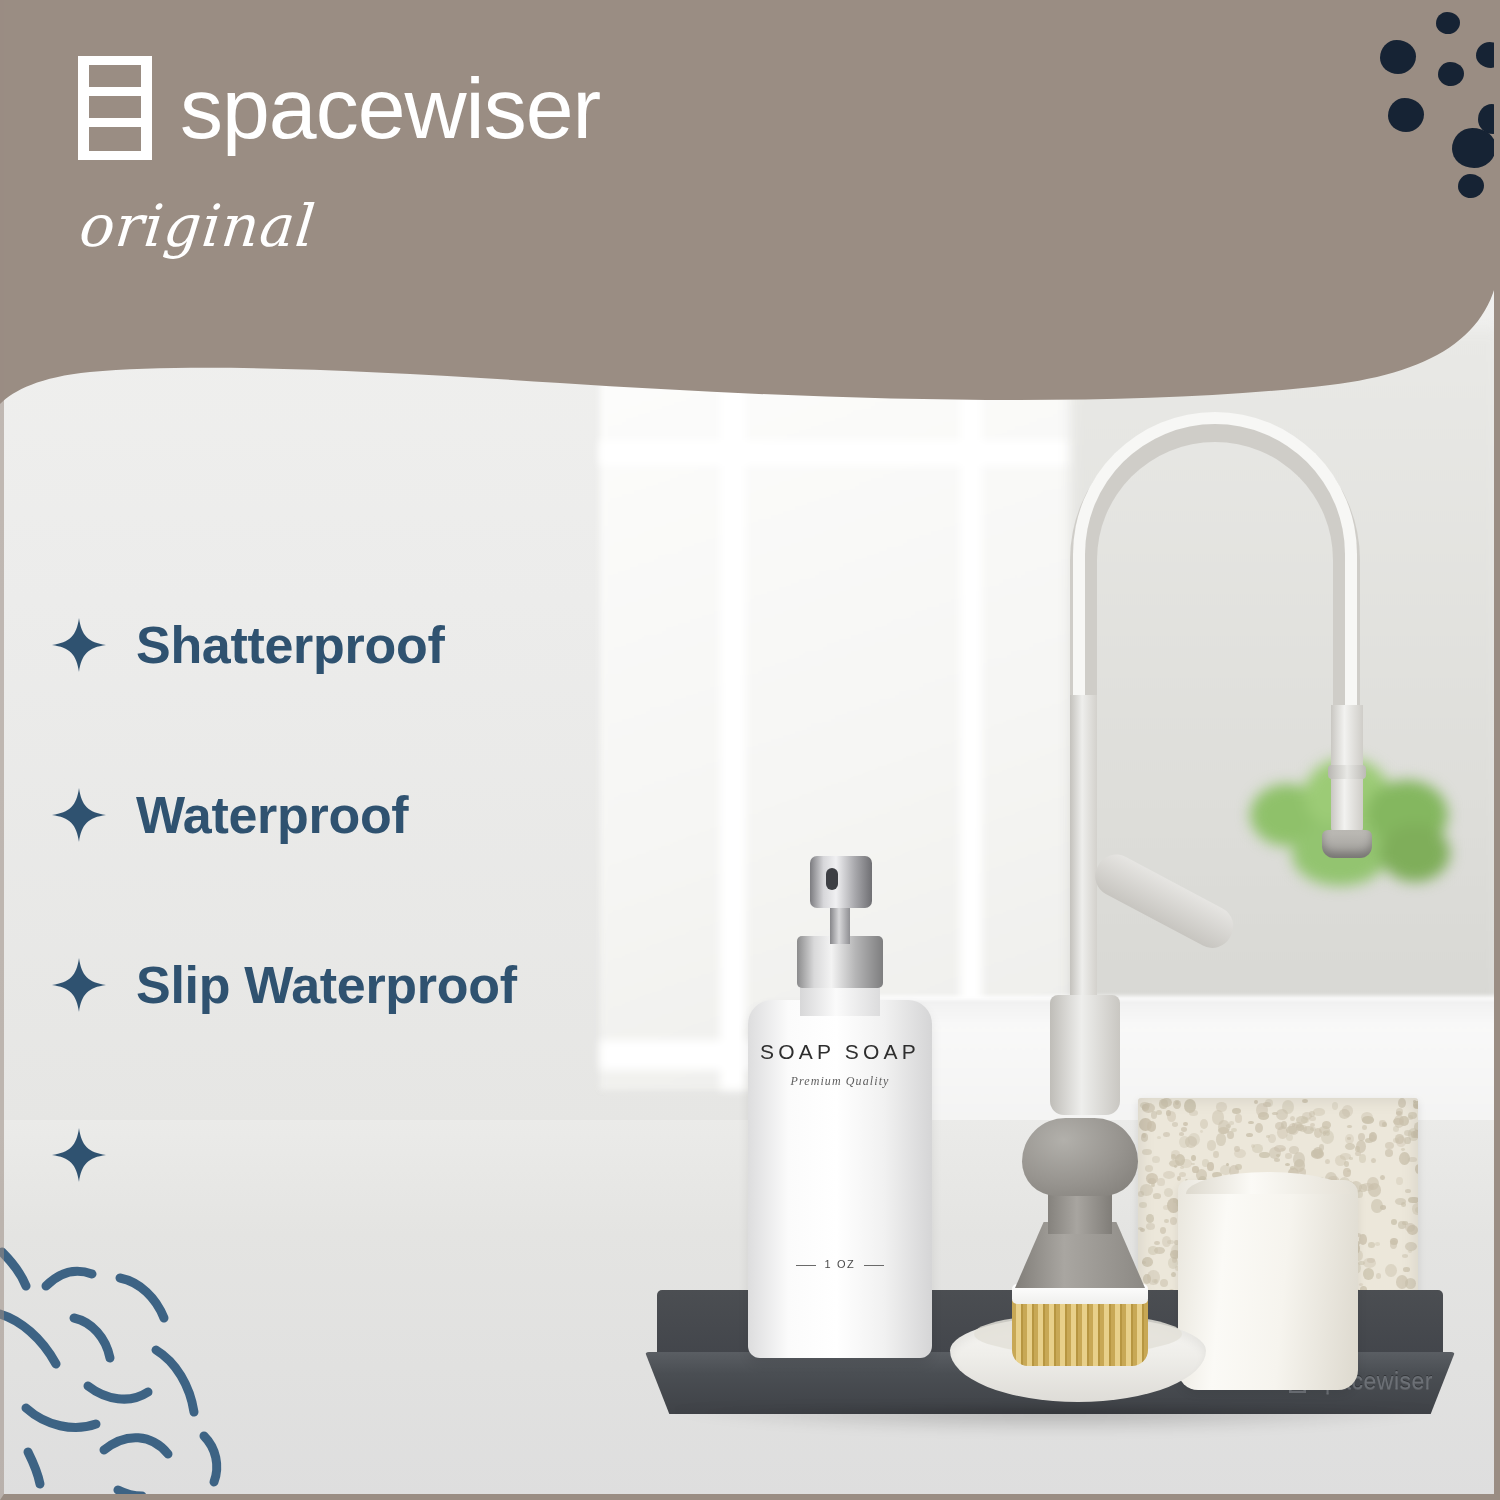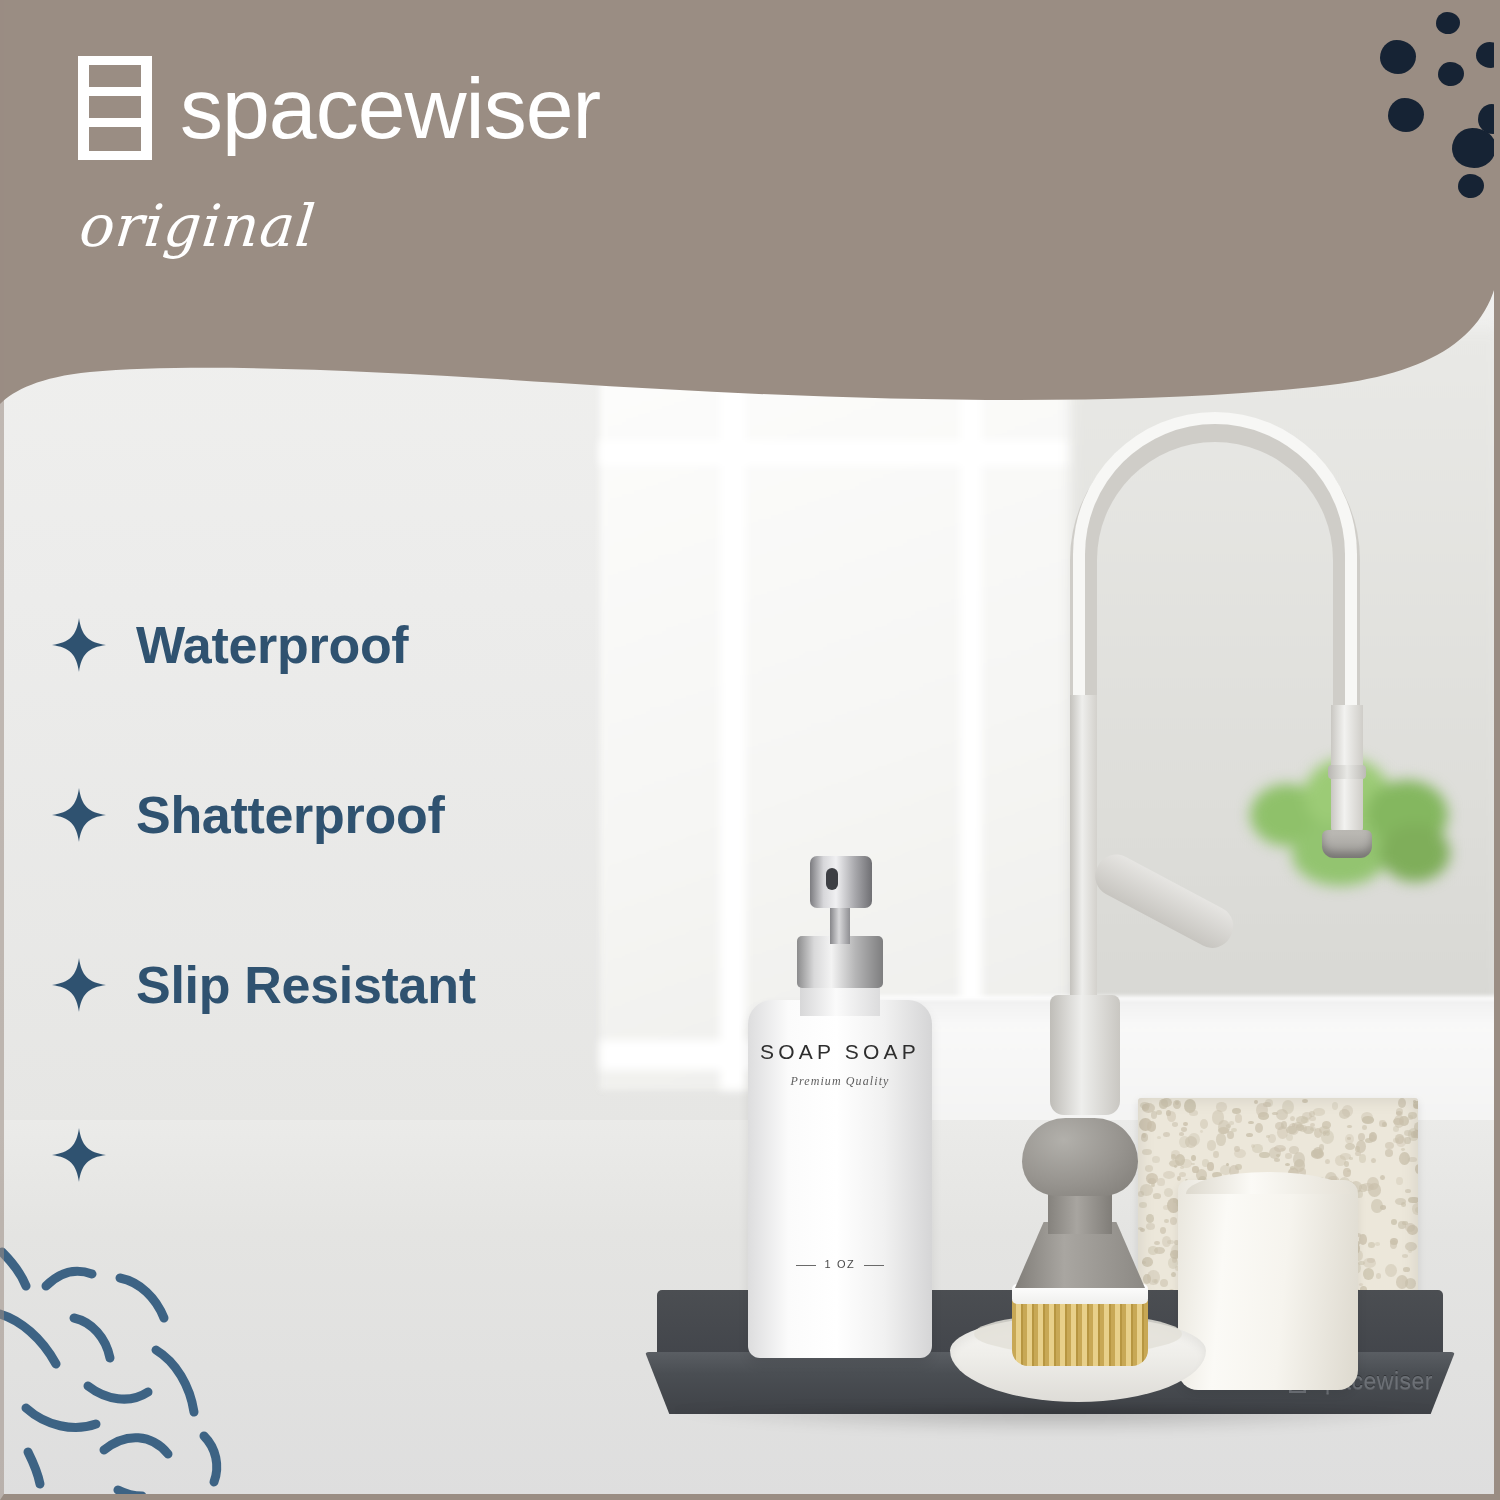--- a/index.html
+++ b/index.html
@@ -905,33 +905,33 @@
       <i style="left: 128px; top: 104px; width: 30px; height: 30px; background: rgb(22, 35, 52);"></i>
       <i style="left: 102px; top: 128px; width: 44px; height: 40px; background: rgb(22, 35, 52);"></i>
       <i style="left: 108px; top: 174px; width: 26px; height: 24px; background: rgb(22, 35, 52);"></i>
     </div>
 
   <div id="features">
       <div class="feat">
         <span class="spark"><svg viewBox="0 0 54 54" xmlns="http://www.w3.org/2000/svg">
             <path d="M27 0 C29.4 17.6 36.4 24.6 54 27 C36.4 29.4 29.4 36.4 27 54 C24.6 36.4 17.6 29.4 0 27 C17.6 24.6 24.6 17.6 27 0 Z" fill="#2f5270"></path>
           </svg></span>
+        <span class="feat-label">Shatterproof</span>
+      </div>
+      <div class="feat">
+        <span class="spark"><svg viewBox="0 0 54 54" xmlns="http://www.w3.org/2000/svg">
+            <path d="M27 0 C29.4 17.6 36.4 24.6 54 27 C36.4 29.4 29.4 36.4 27 54 C24.6 36.4 17.6 29.4 0 27 C17.6 24.6 24.6 17.6 27 0 Z" fill="#2f5270"></path>
+          </svg></span>
         <span class="feat-label">Waterproof</span>
       </div>
       <div class="feat">
         <span class="spark"><svg viewBox="0 0 54 54" xmlns="http://www.w3.org/2000/svg">
             <path d="M27 0 C29.4 17.6 36.4 24.6 54 27 C36.4 29.4 29.4 36.4 27 54 C24.6 36.4 17.6 29.4 0 27 C17.6 24.6 24.6 17.6 27 0 Z" fill="#2f5270"></path>
           </svg></span>
-        <span class="feat-label">Shatterproof</span>
-      </div>
-      <div class="feat">
-        <span class="spark"><svg viewBox="0 0 54 54" xmlns="http://www.w3.org/2000/svg">
-            <path d="M27 0 C29.4 17.6 36.4 24.6 54 27 C36.4 29.4 29.4 36.4 27 54 C24.6 36.4 17.6 29.4 0 27 C17.6 24.6 24.6 17.6 27 0 Z" fill="#2f5270"></path>
-          </svg></span>
-        <span class="feat-label">Slip Resistant</span>
+        <span class="feat-label">Slip Waterproof</span>
       </div>
       <div class="feat">
         <span class="spark"><svg viewBox="0 0 54 54" xmlns="http://www.w3.org/2000/svg">
             <path d="M27 0 C29.4 17.6 36.4 24.6 54 27 C36.4 29.4 29.4 36.4 27 54 C24.6 36.4 17.6 29.4 0 27 C17.6 24.6 24.6 17.6 27 0 Z" fill="#2f5270"></path>
           </svg></span>
       </div>
     </div>
 
   <div id="strokes">
     <svg viewBox="0 0 260 260" xmlns="http://www.w3.org/2000/svg">

